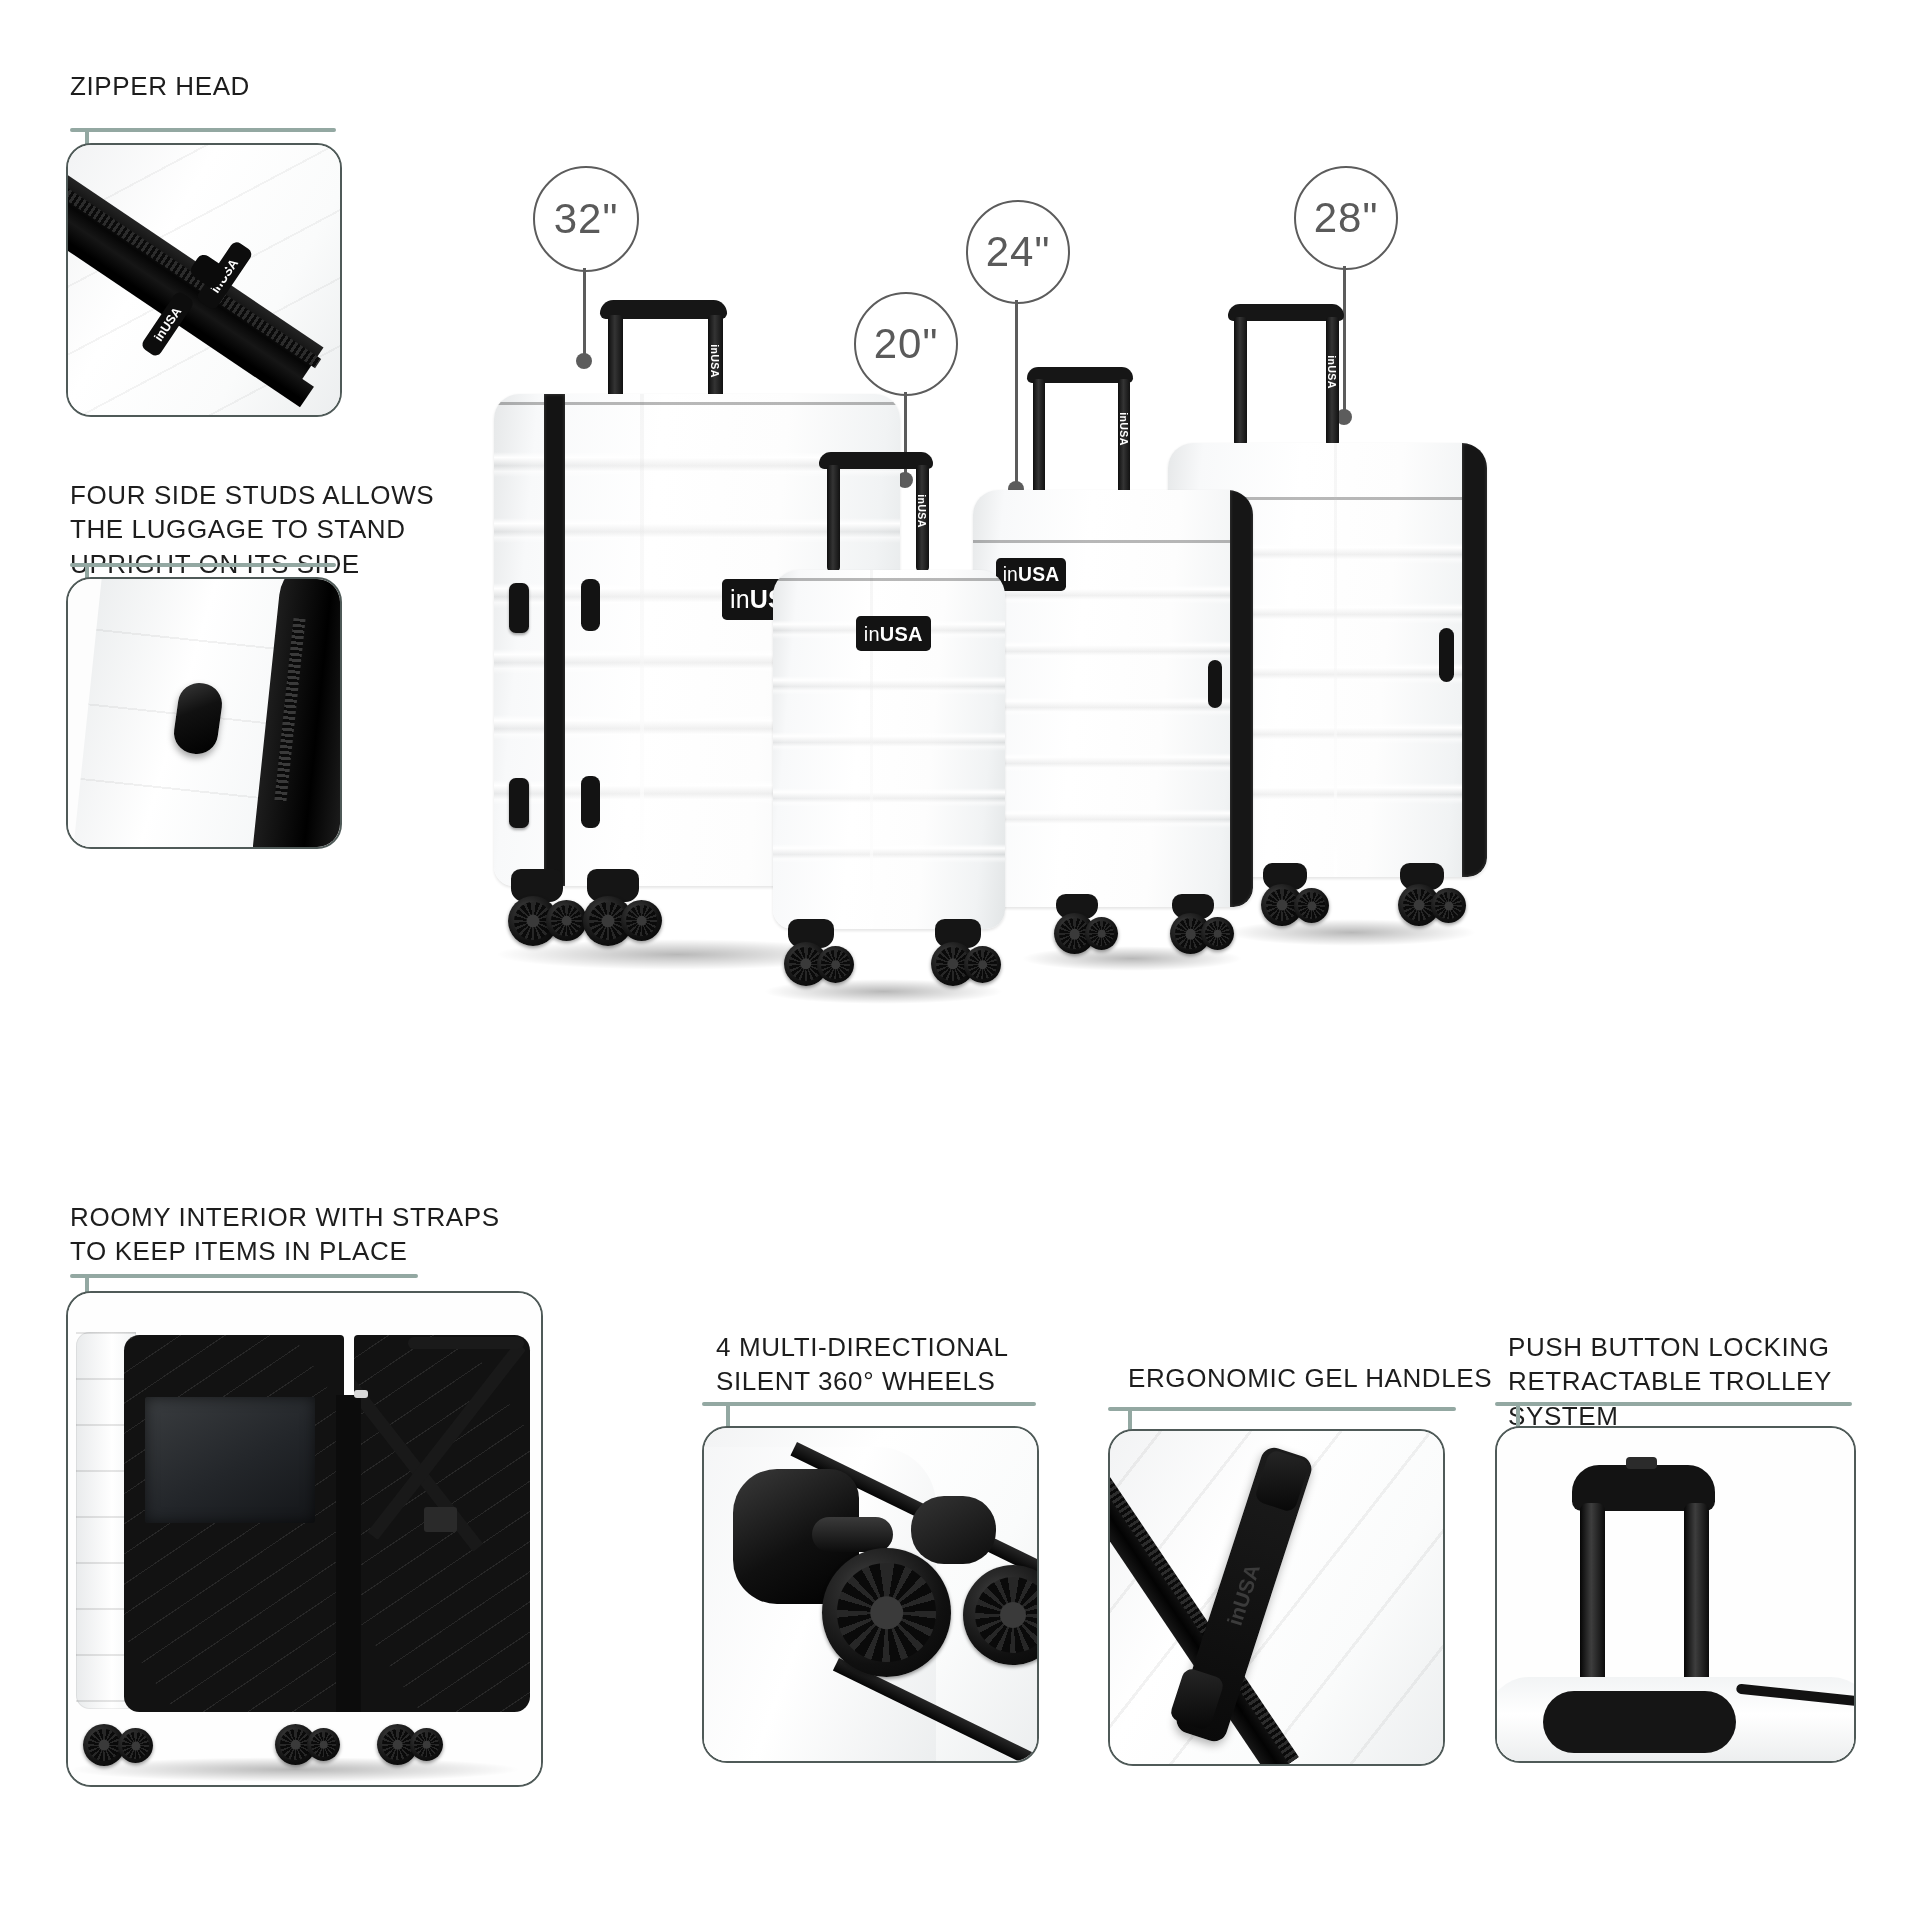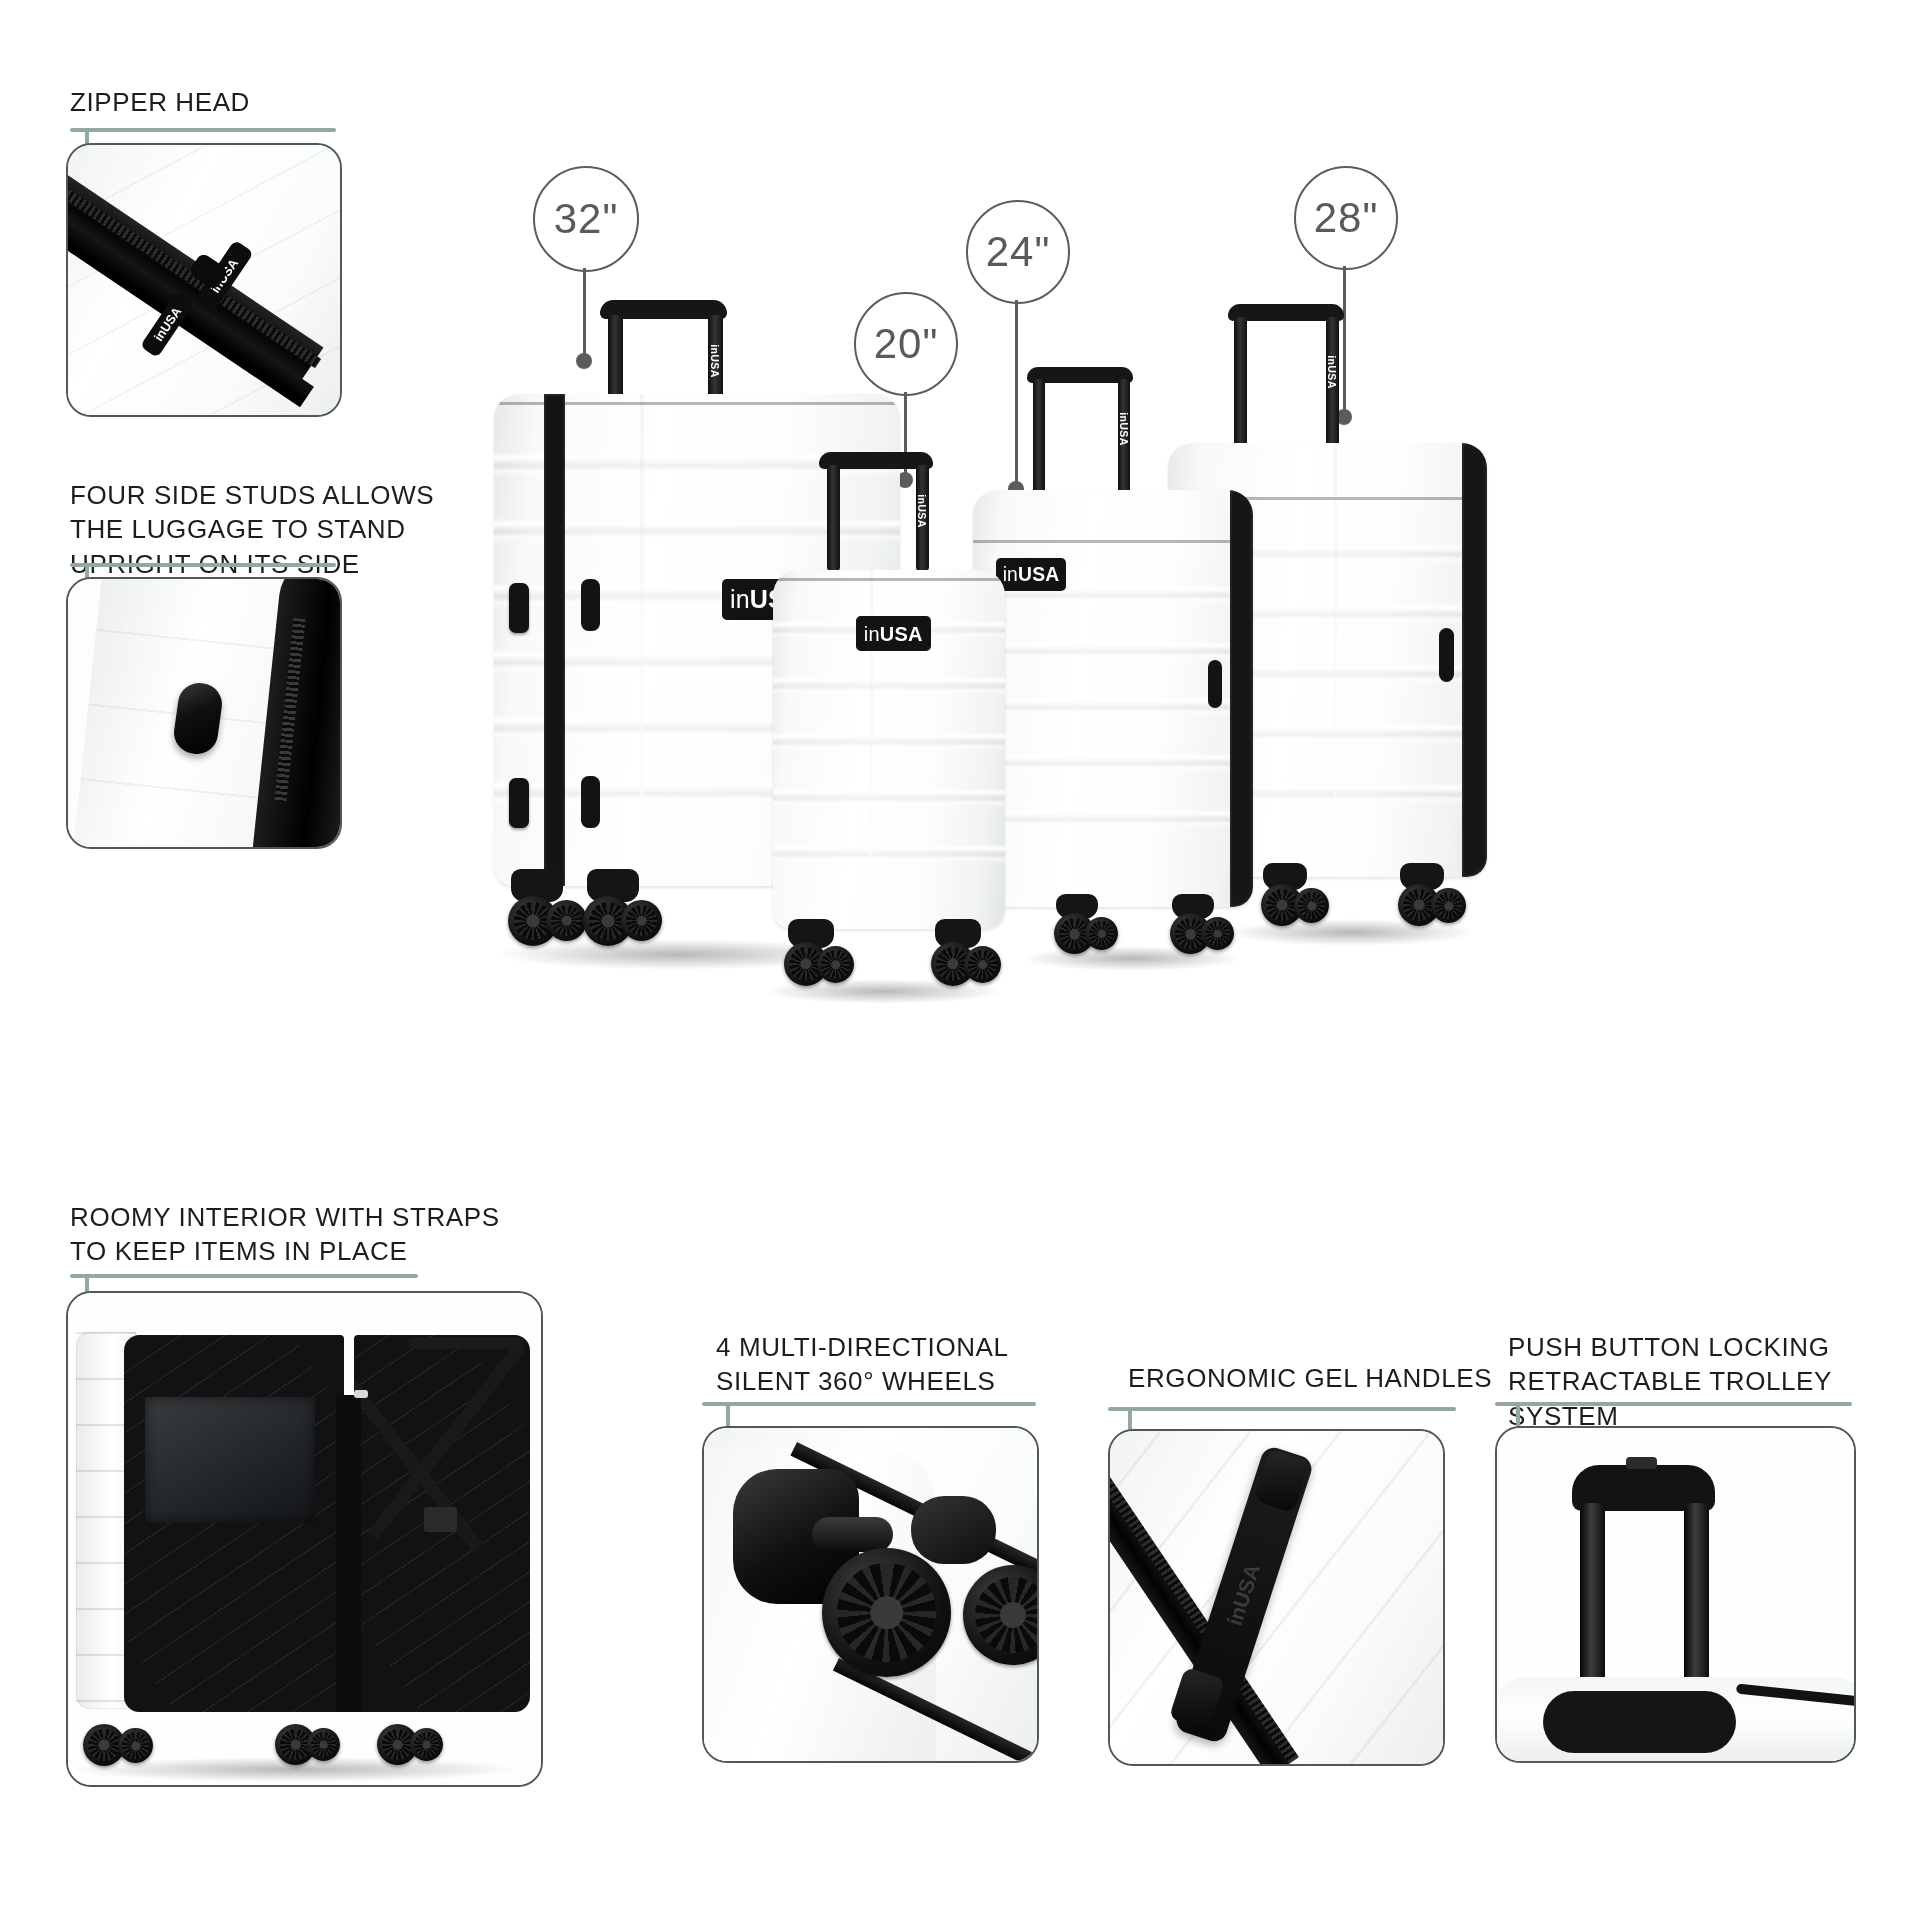--- a/index.html
+++ b/index.html
@@ -122,21 +122,21 @@
     color:#3b3b3b;font-size:21px;font-weight:700;white-space:nowrap;}
 
   
   .tp-top{position:absolute;background:#131313;border-radius:27px 27px 9.7px 9.7px;}
   .tp-btn{position:absolute;background:#2b2b2b;border-radius:2.9px;}
   .tp-base{position:absolute;background:#151515;border-radius:35px;}
 </style>
 </head>
 <body>
 
-<div class="feat-label" style="left:70px;top:85px;">ZIPPER HEAD</div>
+<div class="feat-label" style="left:70px;top:69px;">ZIPPER HEAD</div>
 <div class="rule" style="left:70px;top:128px;width:266px;"></div>
 <div class="rule-stem" style="left:85px;top:128px;height:33px;"></div>
 
 <div class="frame" style="left:66px;top:143px;width:272px;height:270px;">
   <div class="white-shell-bg"></div>
 
   <div class="abs" style="inset:0;
        background:repeating-linear-gradient(-28deg,rgba(0,0,0,.045) 0 1.9px,rgba(255,255,255,0) 1.9px 60px);"></div>
 
   <div class="diagzip" style="left:-33px;top:7.7px;width:348px;height:41px;transform:rotate(34deg);transform-origin:0 0;

